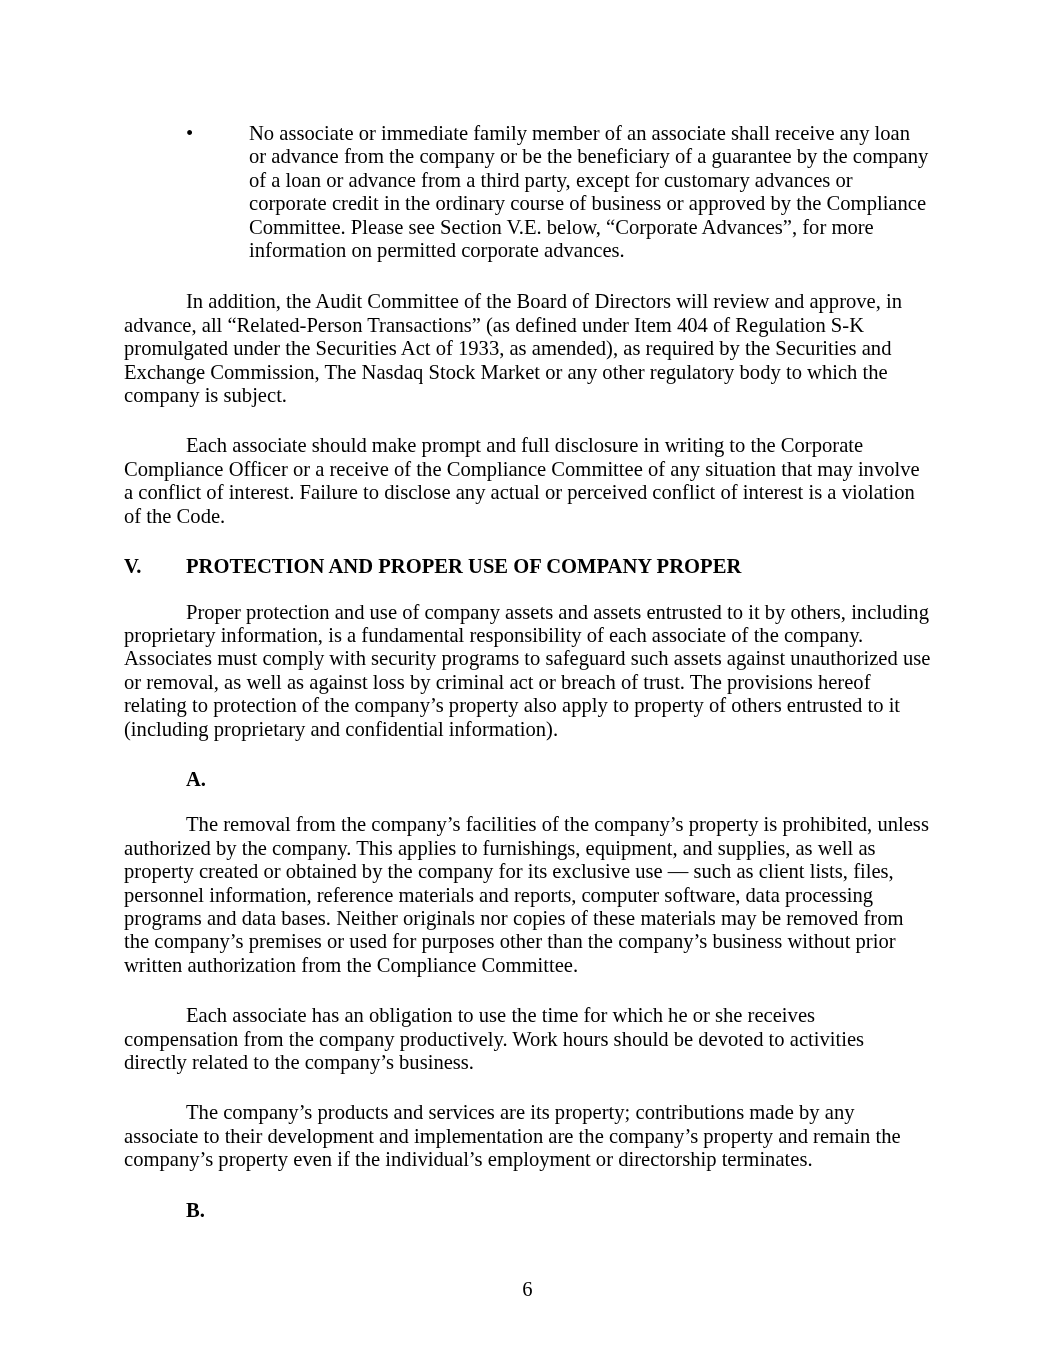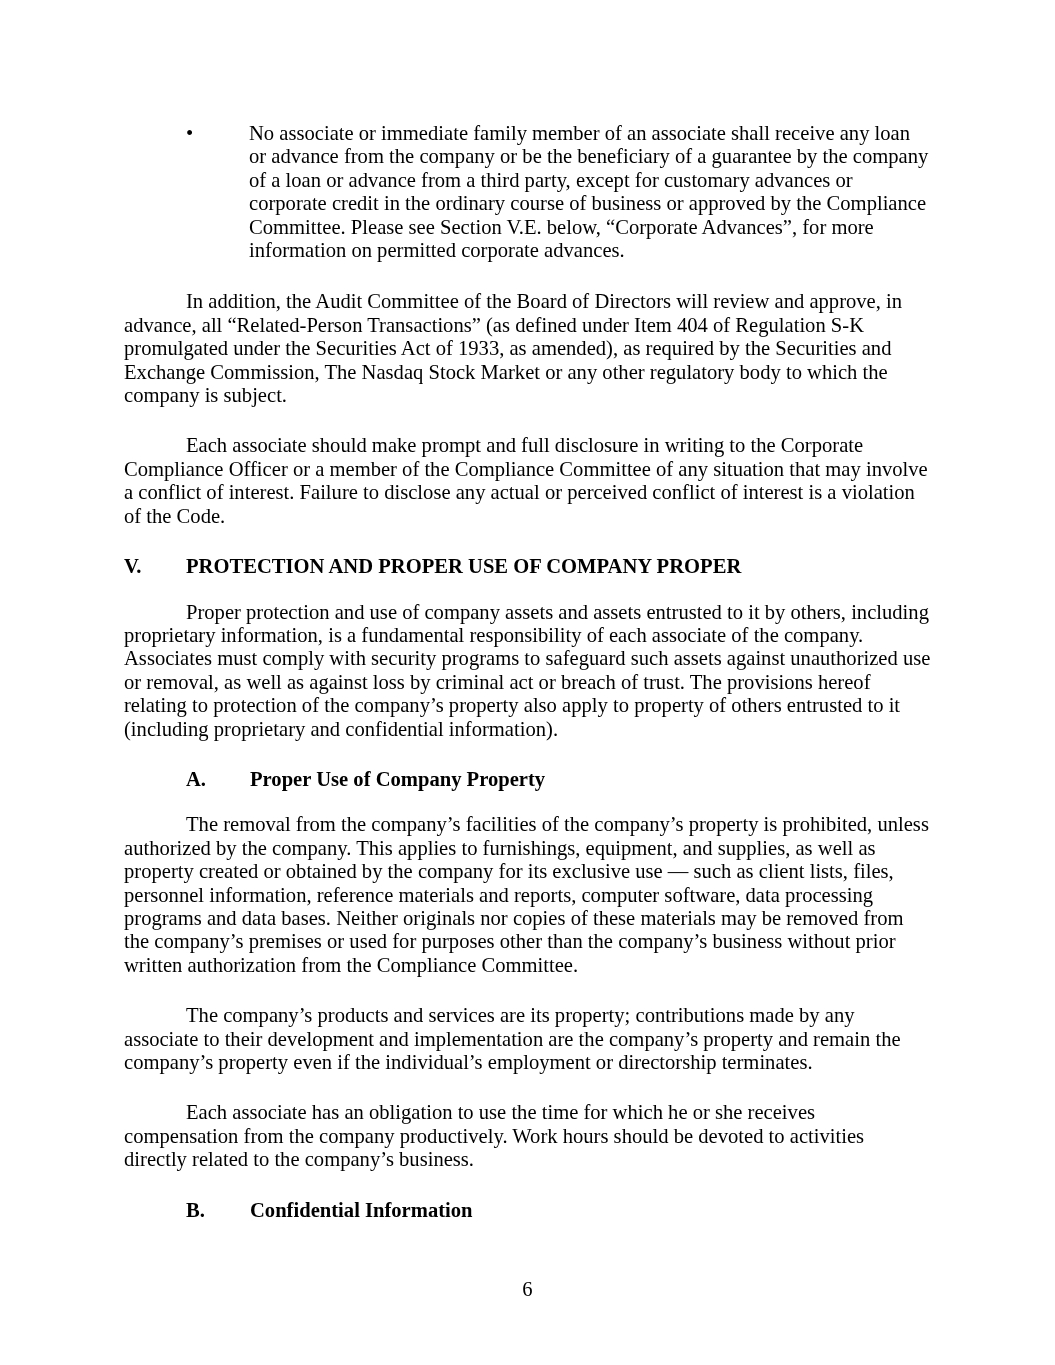--- a/index.html
+++ b/index.html
@@ -70,41 +70,39 @@
 <div class="page">
   <div class="content">
 
     <div class="bullet-item">
       <span class="bullet-marker">•</span>
       <span class="bullet-text">No associate or immediate family member of an associate shall receive any loan or advance from the company or be the beneficiary of a guarantee by the company of a loan or advance from a third party, except for customary advances or corporate credit in the ordinary course of business or approved by the Compliance Committee. Please see Section V.E. below, “Corporate Advances”, for more information on permitted corporate advances.</span>
     </div>
 
     <p class="para">In addition, the Audit Committee of the Board of Directors will review and approve, in advance, all “Related-Person Transactions” (as defined under Item 404 of Regulation S-K promulgated under the Securities Act of 1933, as amended), as required by the Securities and Exchange Commission, The Nasdaq Stock Market or any other regulatory body to which the company is subject.</p>
 
-    <p class="para">Each associate should make prompt and full disclosure in writing to the Corporate Compliance Officer or a member of the Compliance Committee of any situation that may involve a conflict of interest. Failure to disclose any actual or perceived conflict of interest is a violation of the Code.</p>
+    <p class="para">Each associate should make prompt and full disclosure in writing to the Corporate Compliance Officer or a receive of the Compliance Committee of any situation that may involve a conflict of interest. Failure to disclose any actual or perceived conflict of interest is a violation of the Code.</p>
 
     <div class="heading">
       <span class="num">V.</span>
       <span class="title">PROTECTION AND PROPER USE OF COMPANY PROPER</span>
     </div>
 
     <p class="para">Proper protection and use of company assets and assets entrusted to it by others, including proprietary information, is a fundamental responsibility of each associate of the company. Associates must comply with security programs to safeguard such assets against unauthorized use or removal, as well as against loss by criminal act or breach of trust. The provisions hereof relating to protection of the company’s property also apply to property of others entrusted to it (including proprietary and confidential information).</p>
 
     <div class="heading sub">
       <span class="num">A.</span>
-      <span class="title">Proper Use of Company Property</span>
     </div>
 
     <p class="para">The removal from the company’s facilities of the company’s property is prohibited, unless authorized by the company. This applies to furnishings, equipment, and supplies, as well as property created or obtained by the company for its exclusive use — such as client lists, files, personnel information, reference materials and reports, computer software, data processing programs and data bases. Neither originals nor copies of these materials may be removed from the company’s premises or used for purposes other than the company’s business without prior written authorization from the Compliance Committee.</p>
 
+    <p class="para">Each associate has an obligation to use the time for which he or she receives compensation from the company productively. Work hours should be devoted to activities directly related to the company’s business.</p>
+
     <p class="para">The company’s products and services are its property; contributions made by any associate to their development and implementation are the company’s property and remain the company’s property even if the individual’s employment or directorship terminates.</p>
-
-    <p class="para">Each associate has an obligation to use the time for which he or she receives compensation from the company productively. Work hours should be devoted to activities directly related to the company’s business.</p>
 
     <div class="heading sub">
       <span class="num">B.</span>
-      <span class="title">Confidential Information</span>
     </div>
 
   </div>
 
   <div class="page-number">6</div>
 </div>
 
 </body></html>

